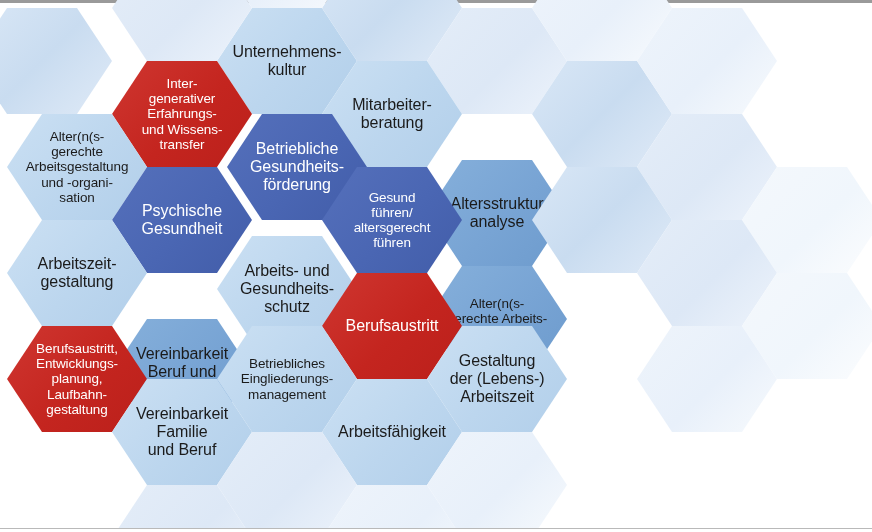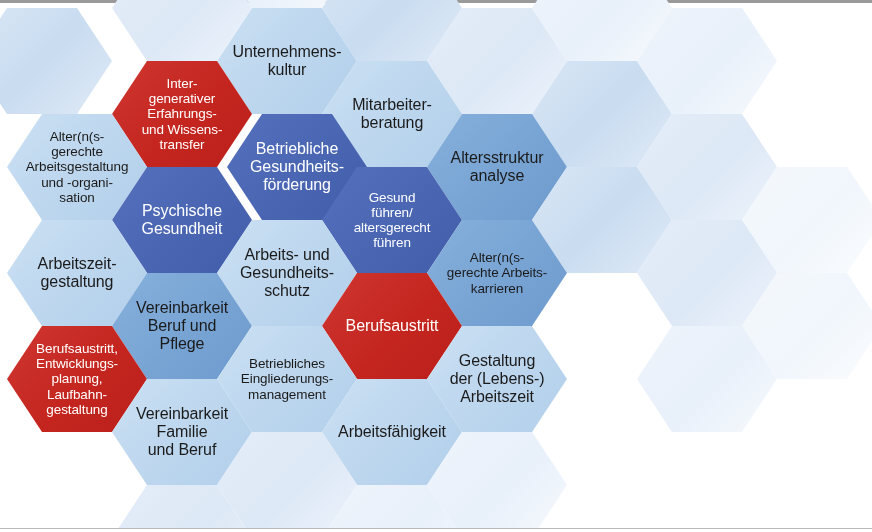--- a/index.html
+++ b/index.html
@@ -37,21 +37,21 @@
   .hex .lbl {
     display: block;
     line-height: 1.12;
     padding: 0 6px;
     white-space: pre-line;
     letter-spacing: -0.1px;
   }
   
   .c-red      { background: linear-gradient(135deg,#cf3630 0%, #c4251f 55%, #bb201b 100%); }
   .c-darkblue { background: linear-gradient(135deg,#5570bb 0%, #4a66b3 55%, #425da9 100%); }
-  .c-medblue  { background: linear-gradient(135deg,#86b0db 0%, #78a4d4 55%, #6d9bcd 100%); }
+  .c-medblue  { background: linear-gradient(135deg,#86b0db 0%, #78a4d4 55%, #6d9bcd 100%); margin-top: 46px; }
   .c-lightblue{ background: linear-gradient(135deg,#cbe0f3 0%, #bcd6ee 55%, #b2cfea 100%); }
   .c-fade1    { background: linear-gradient(135deg,#d9e7f6 0%, #c9dcf0 50%, #dfeaf7 100%); }
   .c-fade2    { background: linear-gradient(135deg,#e4edf8 0%, #dde8f6 55%, #edf3fb 100%); }
   .c-fade3    { background: linear-gradient(135deg,#eef4fb 0%, #e8f0fa 55%, #f7fafd 100%); }
   .c-fade4    { background: linear-gradient(135deg,#f4f8fc 0%, #f0f6fc 55%, #fcfdfe 100%); }
 
   .t-dark  { color: #1b1b1b; }
   .t-light { color: #ffffff; }
 
   .fs-14 { font-size: 16px; }
@@ -153,21 +153,21 @@
 altersgerecht
 führen</span>
       </div>
       <div class="hex c-fade1" style="left: 532px; top: 167px; width: 140px; height: 106px;">
         <span class="lbl t-dark fs-14"></span>
       </div>
       <div class="hex c-lightblue" style="left: 7px; top: 220px; width: 140px; height: 106px;">
         <span class="lbl t-dark fs-14">Arbeitszeit-
 gestaltung</span>
       </div>
-      <div class="hex c-lightblue" style="left: 217px; top: 220px; width: 140px; height: 106px;">
+      <div class="hex c-lightblue" style="left: 217px; top: 236px; width: 140px; height: 106px;">
         <span class="lbl t-dark fs-14">Arbeits- und
 Gesundheits-
 schutz</span>
       </div>
       <div class="hex c-medblue" style="left: 427px; top: 220px; width: 140px; height: 106px;">
         <span class="lbl t-dark fs-13">Alter(n(s-
 gerechte Arbeits-
 karrieren</span>
       </div>
       <div class="hex c-fade2" style="left: 637px; top: 220px; width: 140px; height: 106px;">

